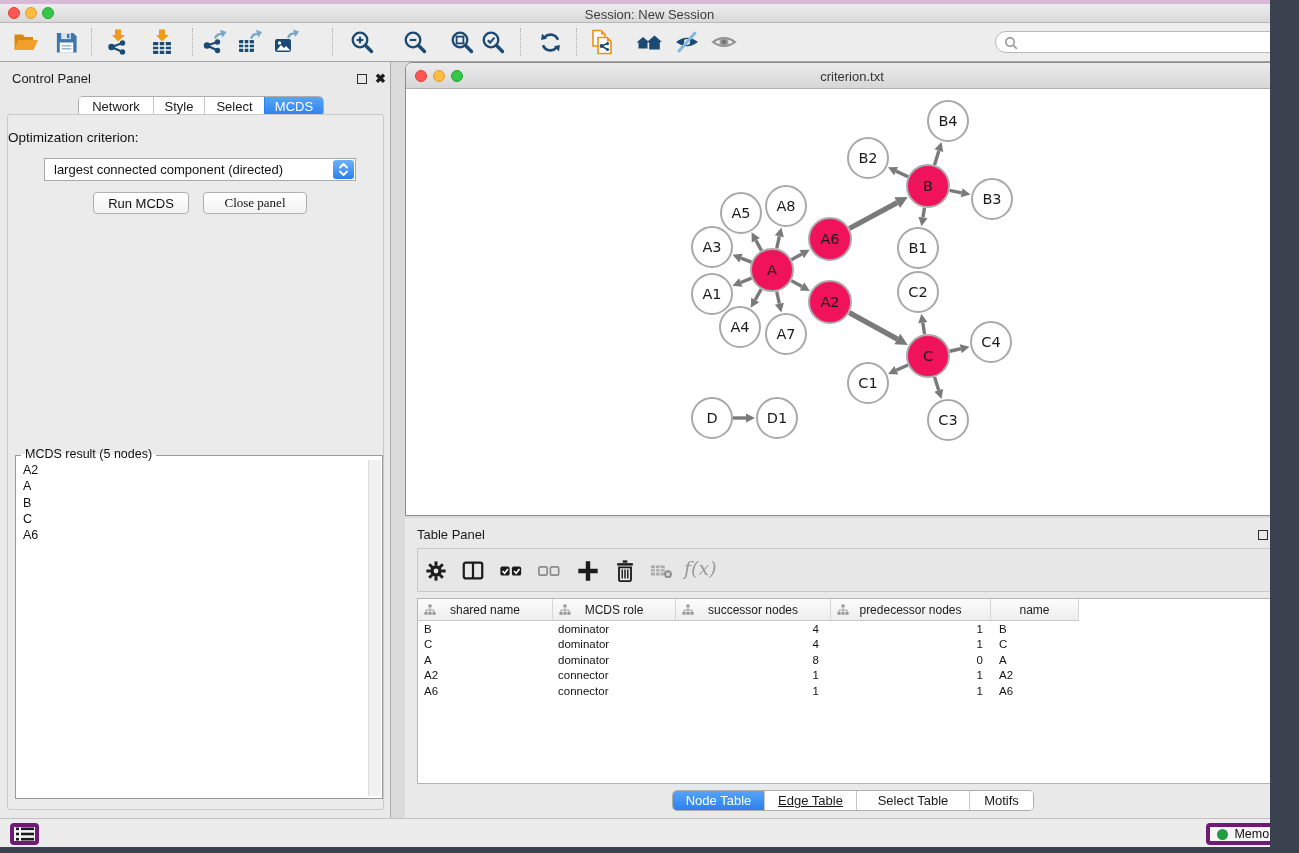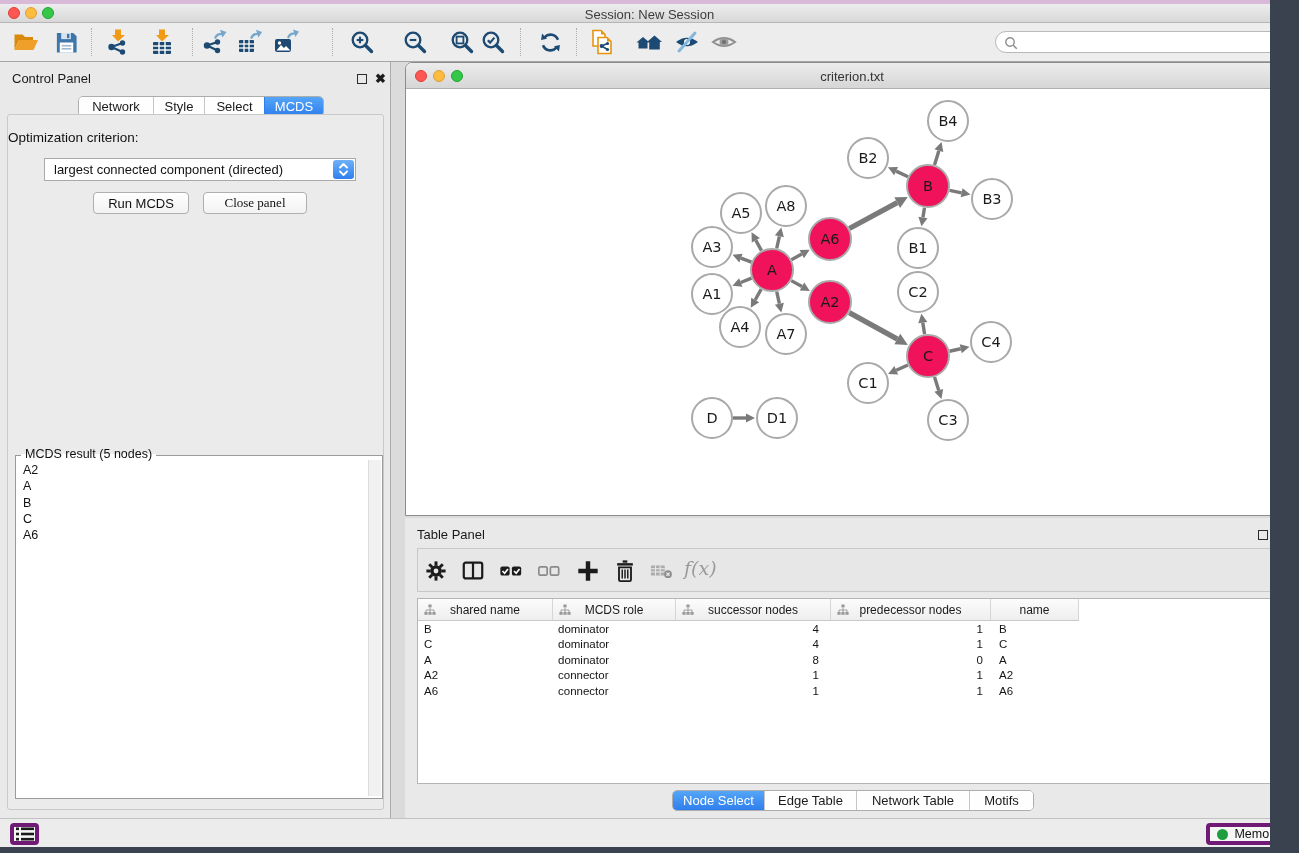--- a/index.html
+++ b/index.html
@@ -655,23 +655,23 @@
             <div class="td" style="width: 123px; text-align: left; padding: 0px 0px 0px 5px;">connector</div>
             <div class="td" style="width: 155px; text-align: right; padding: 0px 12px 0px 0px;">1</div>
             <div class="td" style="width: 160px; text-align: right; padding: 0px 8px 0px 0px;">1</div>
             <div class="td" style="width: 88px; text-align: left; padding: 0px 0px 0px 8px;">A6</div>
           </div>
         </div>
       <div class="table-scroll"></div>
     </div>
 
     <div class="seg-tabs" id="tp-tabs" style="left:267px; top:272px;">
-        <div class="seg seg-active" style="width: 91px;">Node Select</div>
-        <div class="seg" style="width: 92px;">Edge Table</div>
-        <div class="seg" style="width: 113px;">Network Table</div>
+        <div class="seg seg-active" style="width: 91px;">Node Table</div>
+        <div class="seg" style="width: 92px; text-decoration: underline;">Edge Table</div>
+        <div class="seg" style="width: 113px;">Select Table</div>
         <div class="seg" style="width: 64px;">Motifs</div>
       </div>
   </div>
 
   <div class="statusbar">
     <div class="status-btn" style="left:10px; top:4px; width:29px; height:22px;">
       <svg viewBox="0 0 18 14" width="18" height="14" fill="#1B1B1B">
           <rect x="0" y="0.5" width="3" height="2.6"></rect>
           <rect x="5" y="0.5" width="13" height="2.6"></rect>
           <rect x="0" y="5.7" width="3" height="2.6"></rect>

